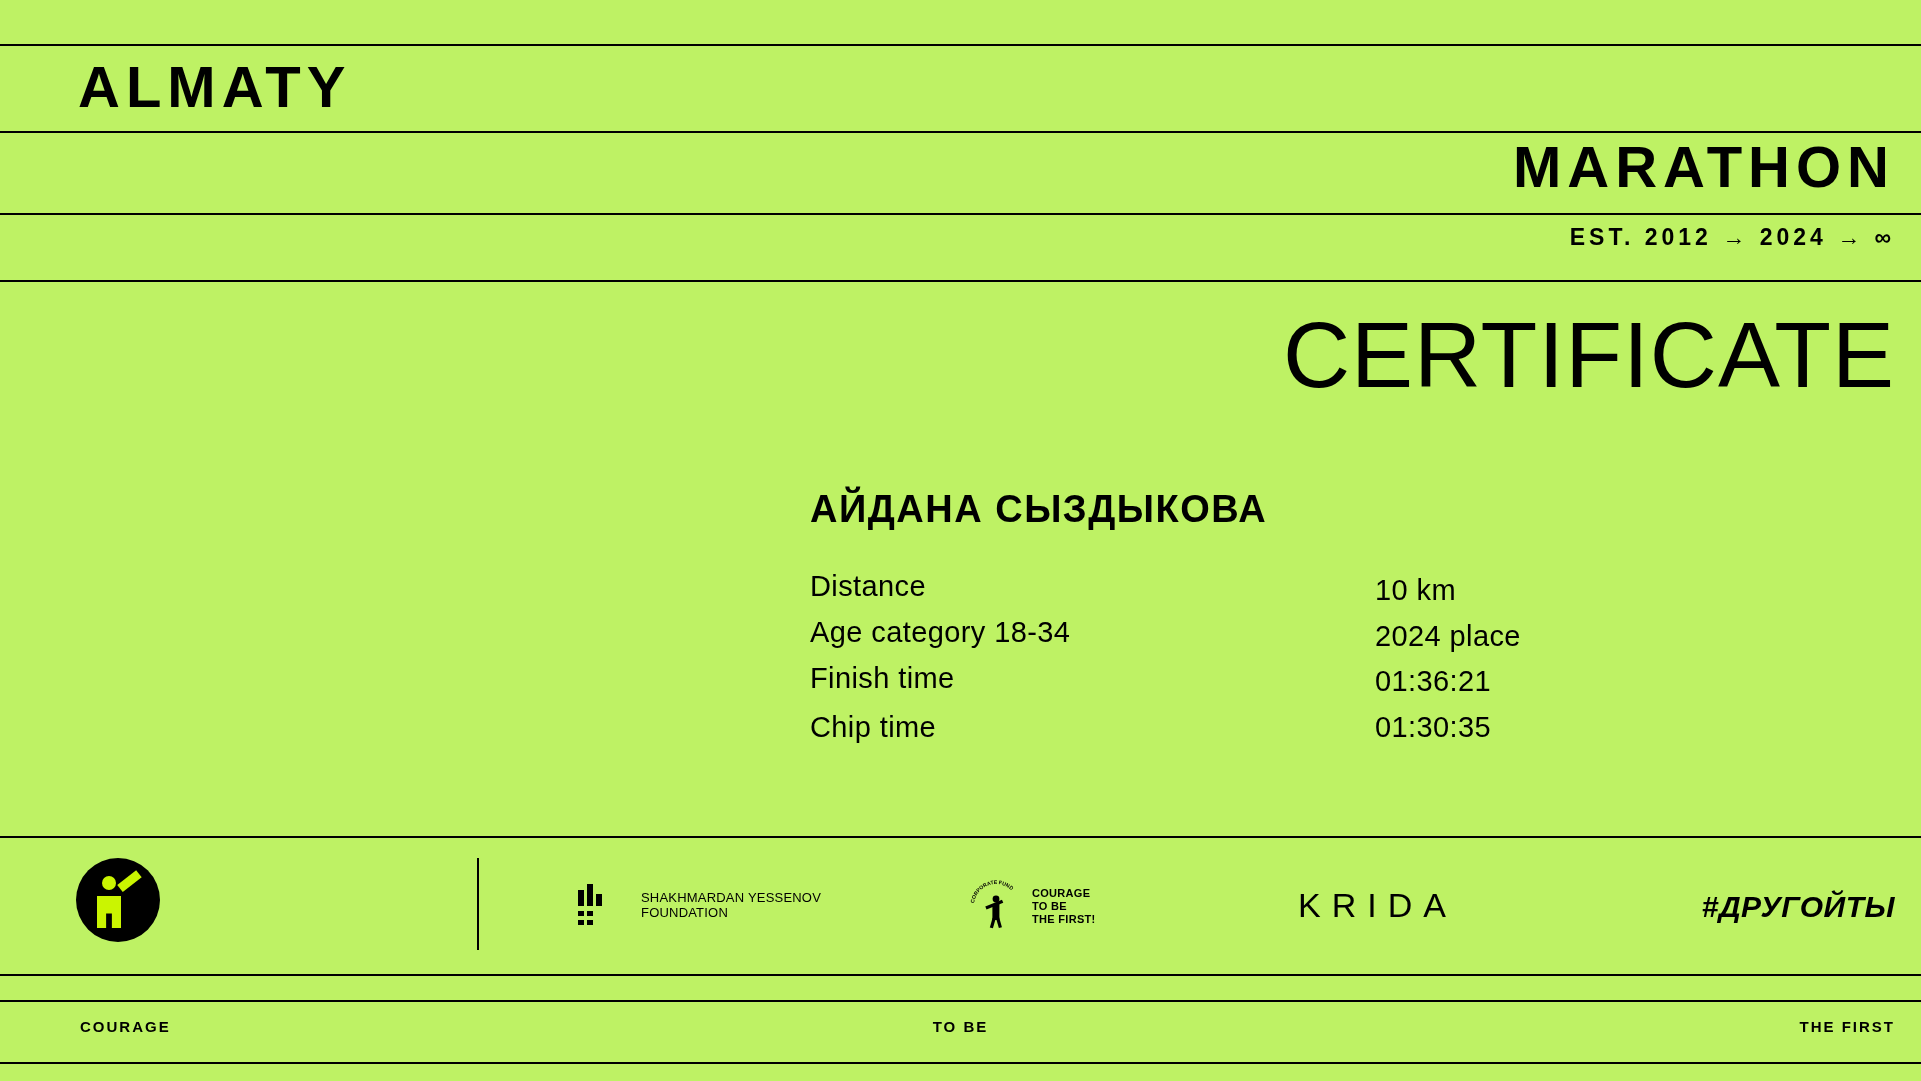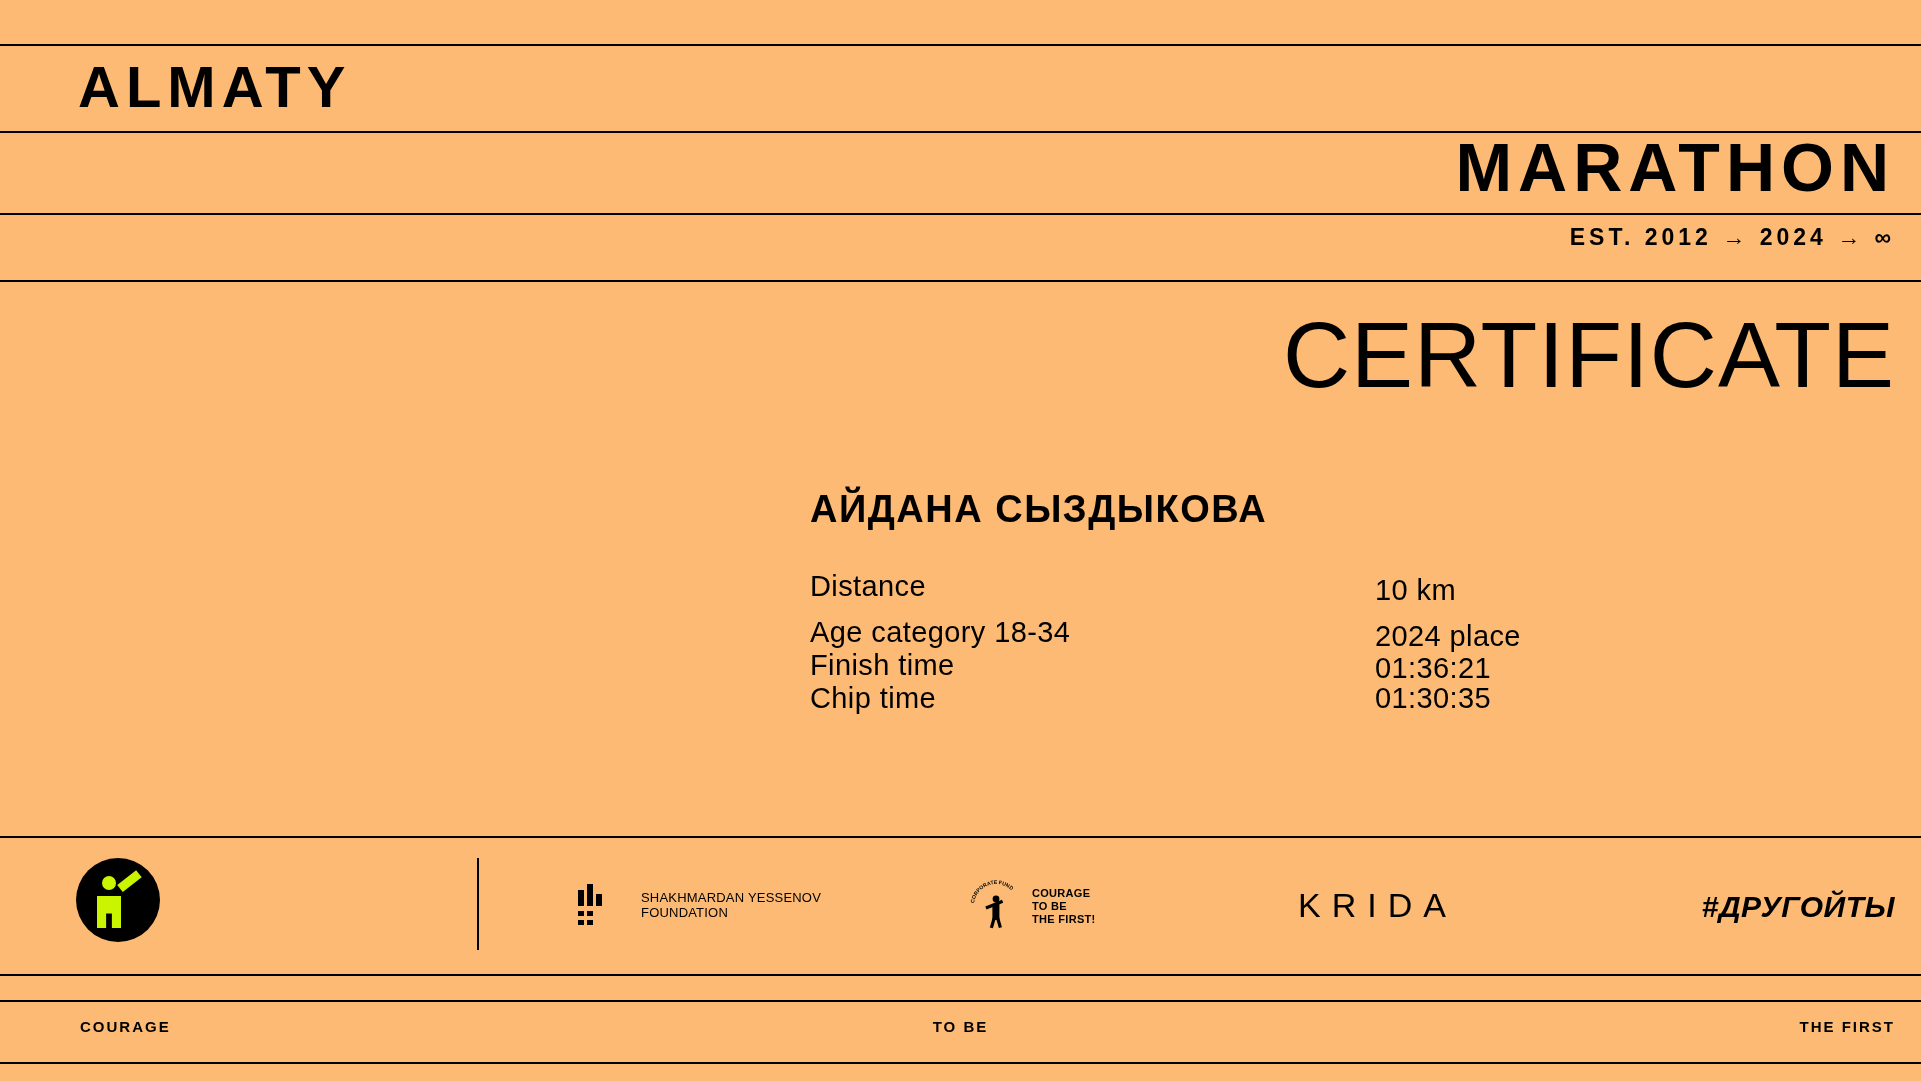--- a/index.html
+++ b/index.html
@@ -12,21 +12,21 @@
     height: 1081px;
     overflow: hidden;
     font-family: "Liberation Sans", sans-serif;
     color: #000;
     position: relative;
   }
 
   .certificate {
     position: absolute;
     inset: 0;
-    background: #fdba74;
+    background: #bef264;
   }
 
   
   .rule {
     position: absolute;
     left: 0;
     width: 1921px;
     height: 2px;
     background: #000;
   }
@@ -47,21 +47,21 @@
     font-size: 58px;
     font-weight: 700;
     letter-spacing: 6px;
     line-height: 70px;
     font-family: "Liberation Sans", sans-serif;
   }
   .marathon {
     position: absolute;
     right: 26px;
     top: 132px;
-    font-size: 68px;
+    font-size: 58px;
     font-weight: 700;
     letter-spacing: 6px;
     line-height: 70px;
     text-align: center;
   }
   .est {
     position: absolute;
     right: 26px;
     top: 224px;
     font-size: 23px;
@@ -109,23 +109,23 @@
     font-size: 29px;
     font-weight: 400;
     letter-spacing: 0.4px;
   }
   .result-value {
     font-size: 29px;
     font-weight: 400;
     letter-spacing: 0.4px;
   }
   .row-0 { margin-bottom: 13px; }
-  .row-1 { }
+  .row-1 { margin-bottom: 13px; }
   .row-2 { margin-bottom: 8px; }
-  .row-3 { }
+  .row-3 { margin-bottom: 16px; }
   .row-0 .result-value,
   .row-1 .result-value,
   .row-2 .result-value { position: relative; top: 4px; }
   .row-3 .result-value { position: relative; top: 3px; }
 
   
   .sponsors {
     position: absolute;
     left: 0;
     top: 838px;

